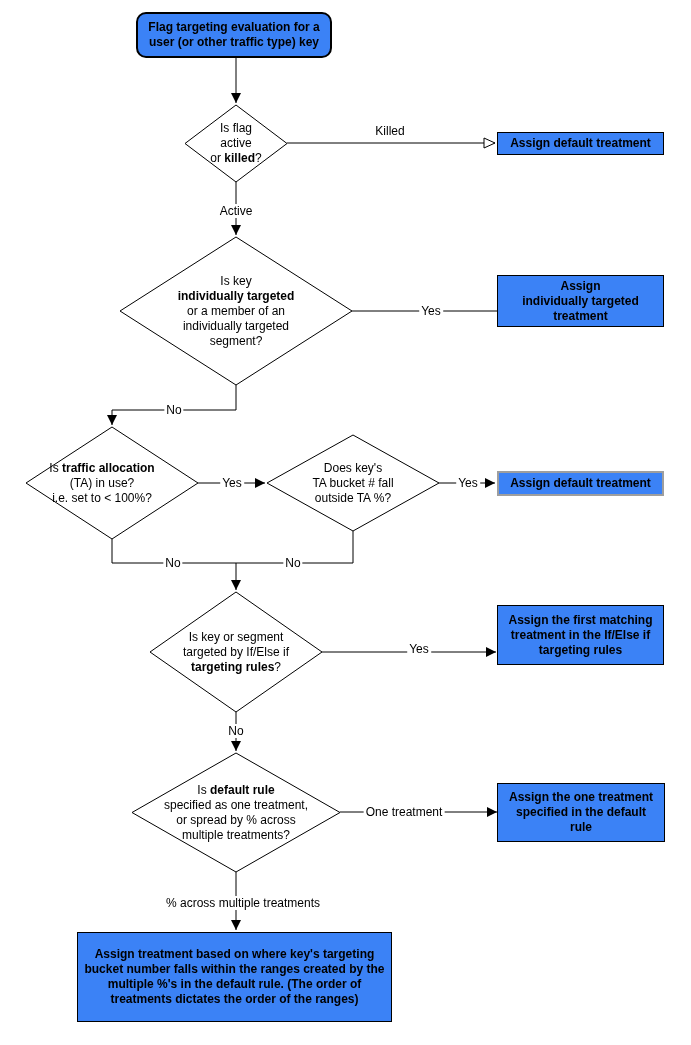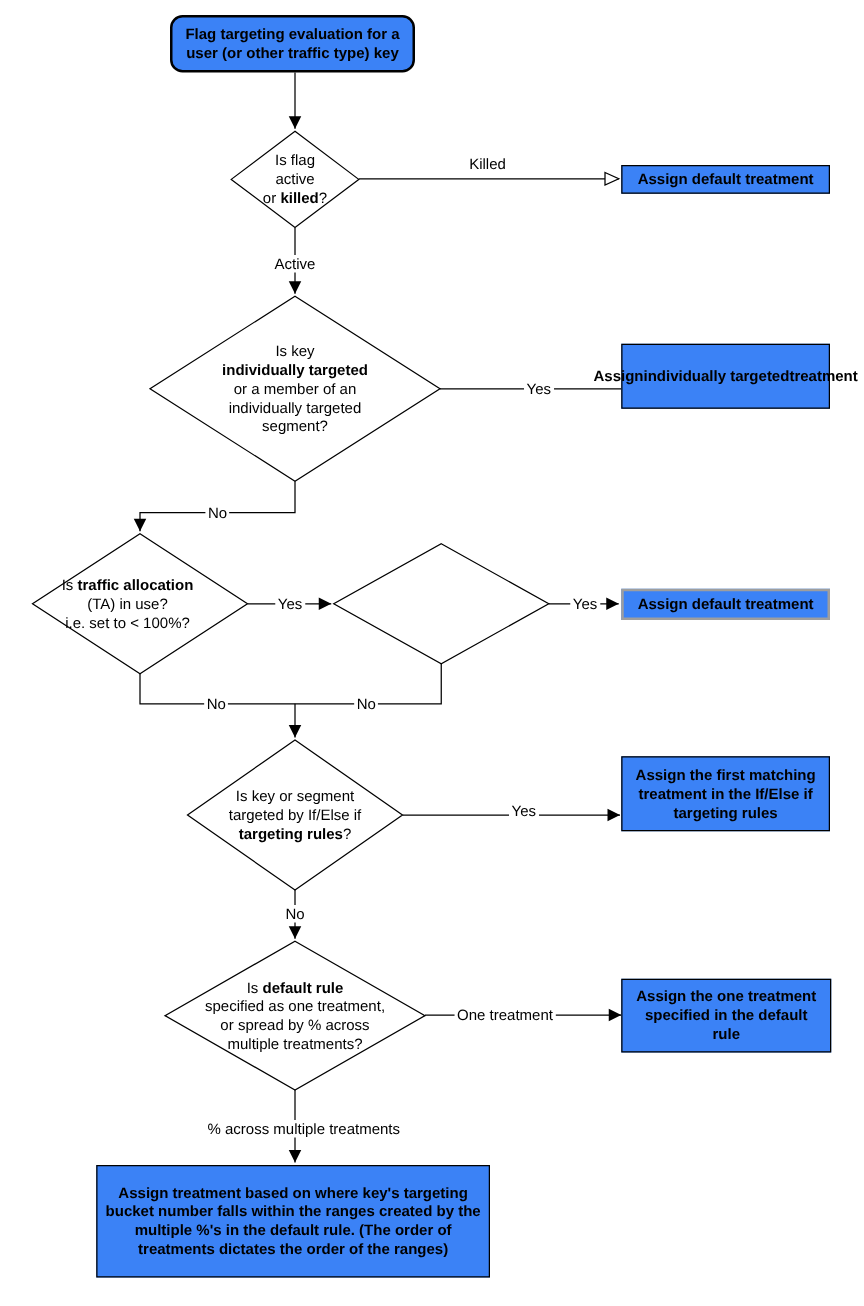--- a/index.html
+++ b/index.html
@@ -87,39 +87,44 @@
     <span class="ln">individually targeted</span>
     <span class="ln">segment?</span>
   </div>
 
   <div class="dtext" style="left:16px; top:427px; width:172px; height:112px;">
     <span class="ln"><span>Is </span><b>traffic allocation</b></span>
     <span class="ln">(TA) in use?</span>
     <span class="ln">i.e. set to &lt; 100%?</span>
   </div>
 
+  <div class="dtext" style="left:267px; top:435px; width:172px; height:96px;">
+    <span class="ln">Does key's</span>
+    <span class="ln">TA bucket # fall</span>
+    <span class="ln">outside TA %?</span>
+  </div>
 
   <div class="dtext" style="left:132px; top:753px; width:208px; height:119px;">
     <span class="ln"><span>Is </span><b>default rule</b></span>
     <span class="ln">specified as one treatment,</span>
     <span class="ln">or spread by % across</span>
     <span class="ln">multiple treatments?</span>
   </div>
 
   <div class="dtext" style="left:150px; top:592px; width:172px; height:120px;">
     <span class="ln">Is key or segment</span>
     <span class="ln">targeted by If/Else if</span>
     <span class="ln"><b>targeting rules</b><span>?</span></span>
   </div>
 
   <div class="box" style="left:497px; top:132px; width:167px; height:23px;">
     <span>Assign default treatment</span>
   </div>
 
-  <div class="box" style="left:497px; top:275px; width:167px; height:52px; flex-direction:row;">
+  <div class="box" style="left:497px; top:275px; width:167px; height:52px; flex-direction:column;">
     <span class="ln">Assign</span>
     <span class="ln">individually targeted</span>
     <span class="ln">treatment</span>
   </div>
 
   <div class="box gray" style="left:497px; top:471px; width:167px; height:25px;">
     <span>Assign default treatment</span>
   </div>
 
   <div class="box" style="left:497px; top:605px; width:167px; height:60px;">

